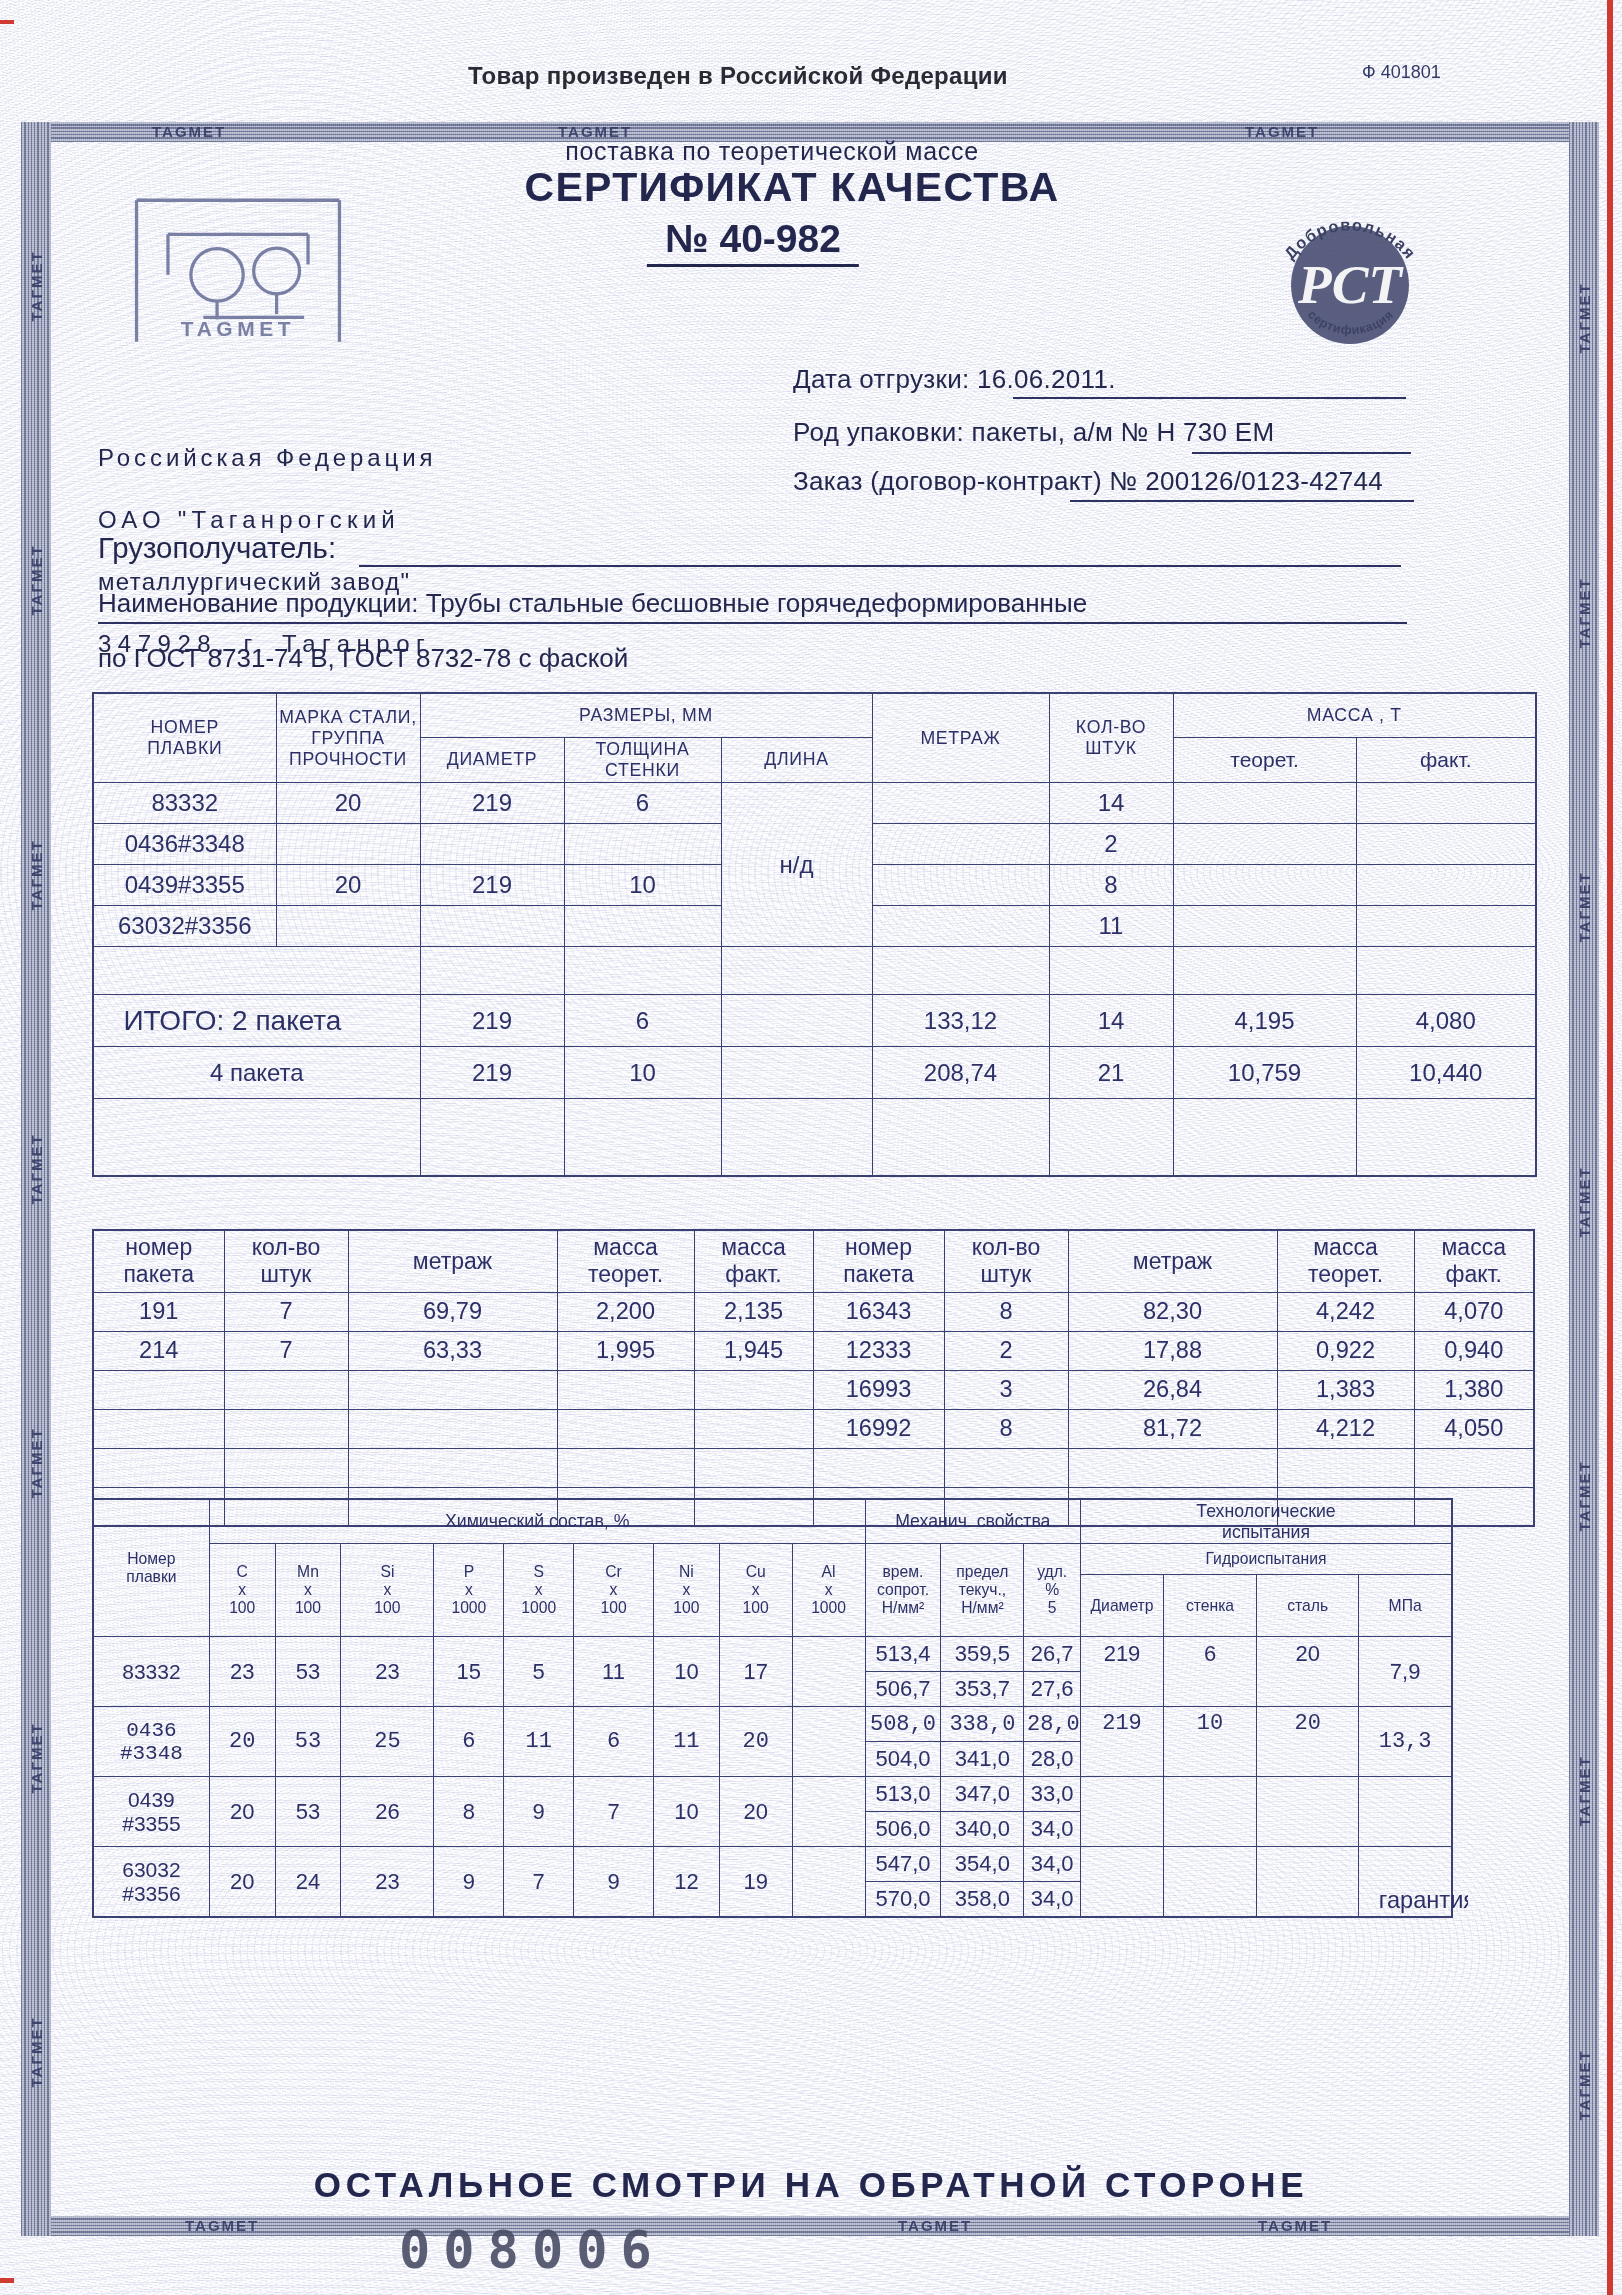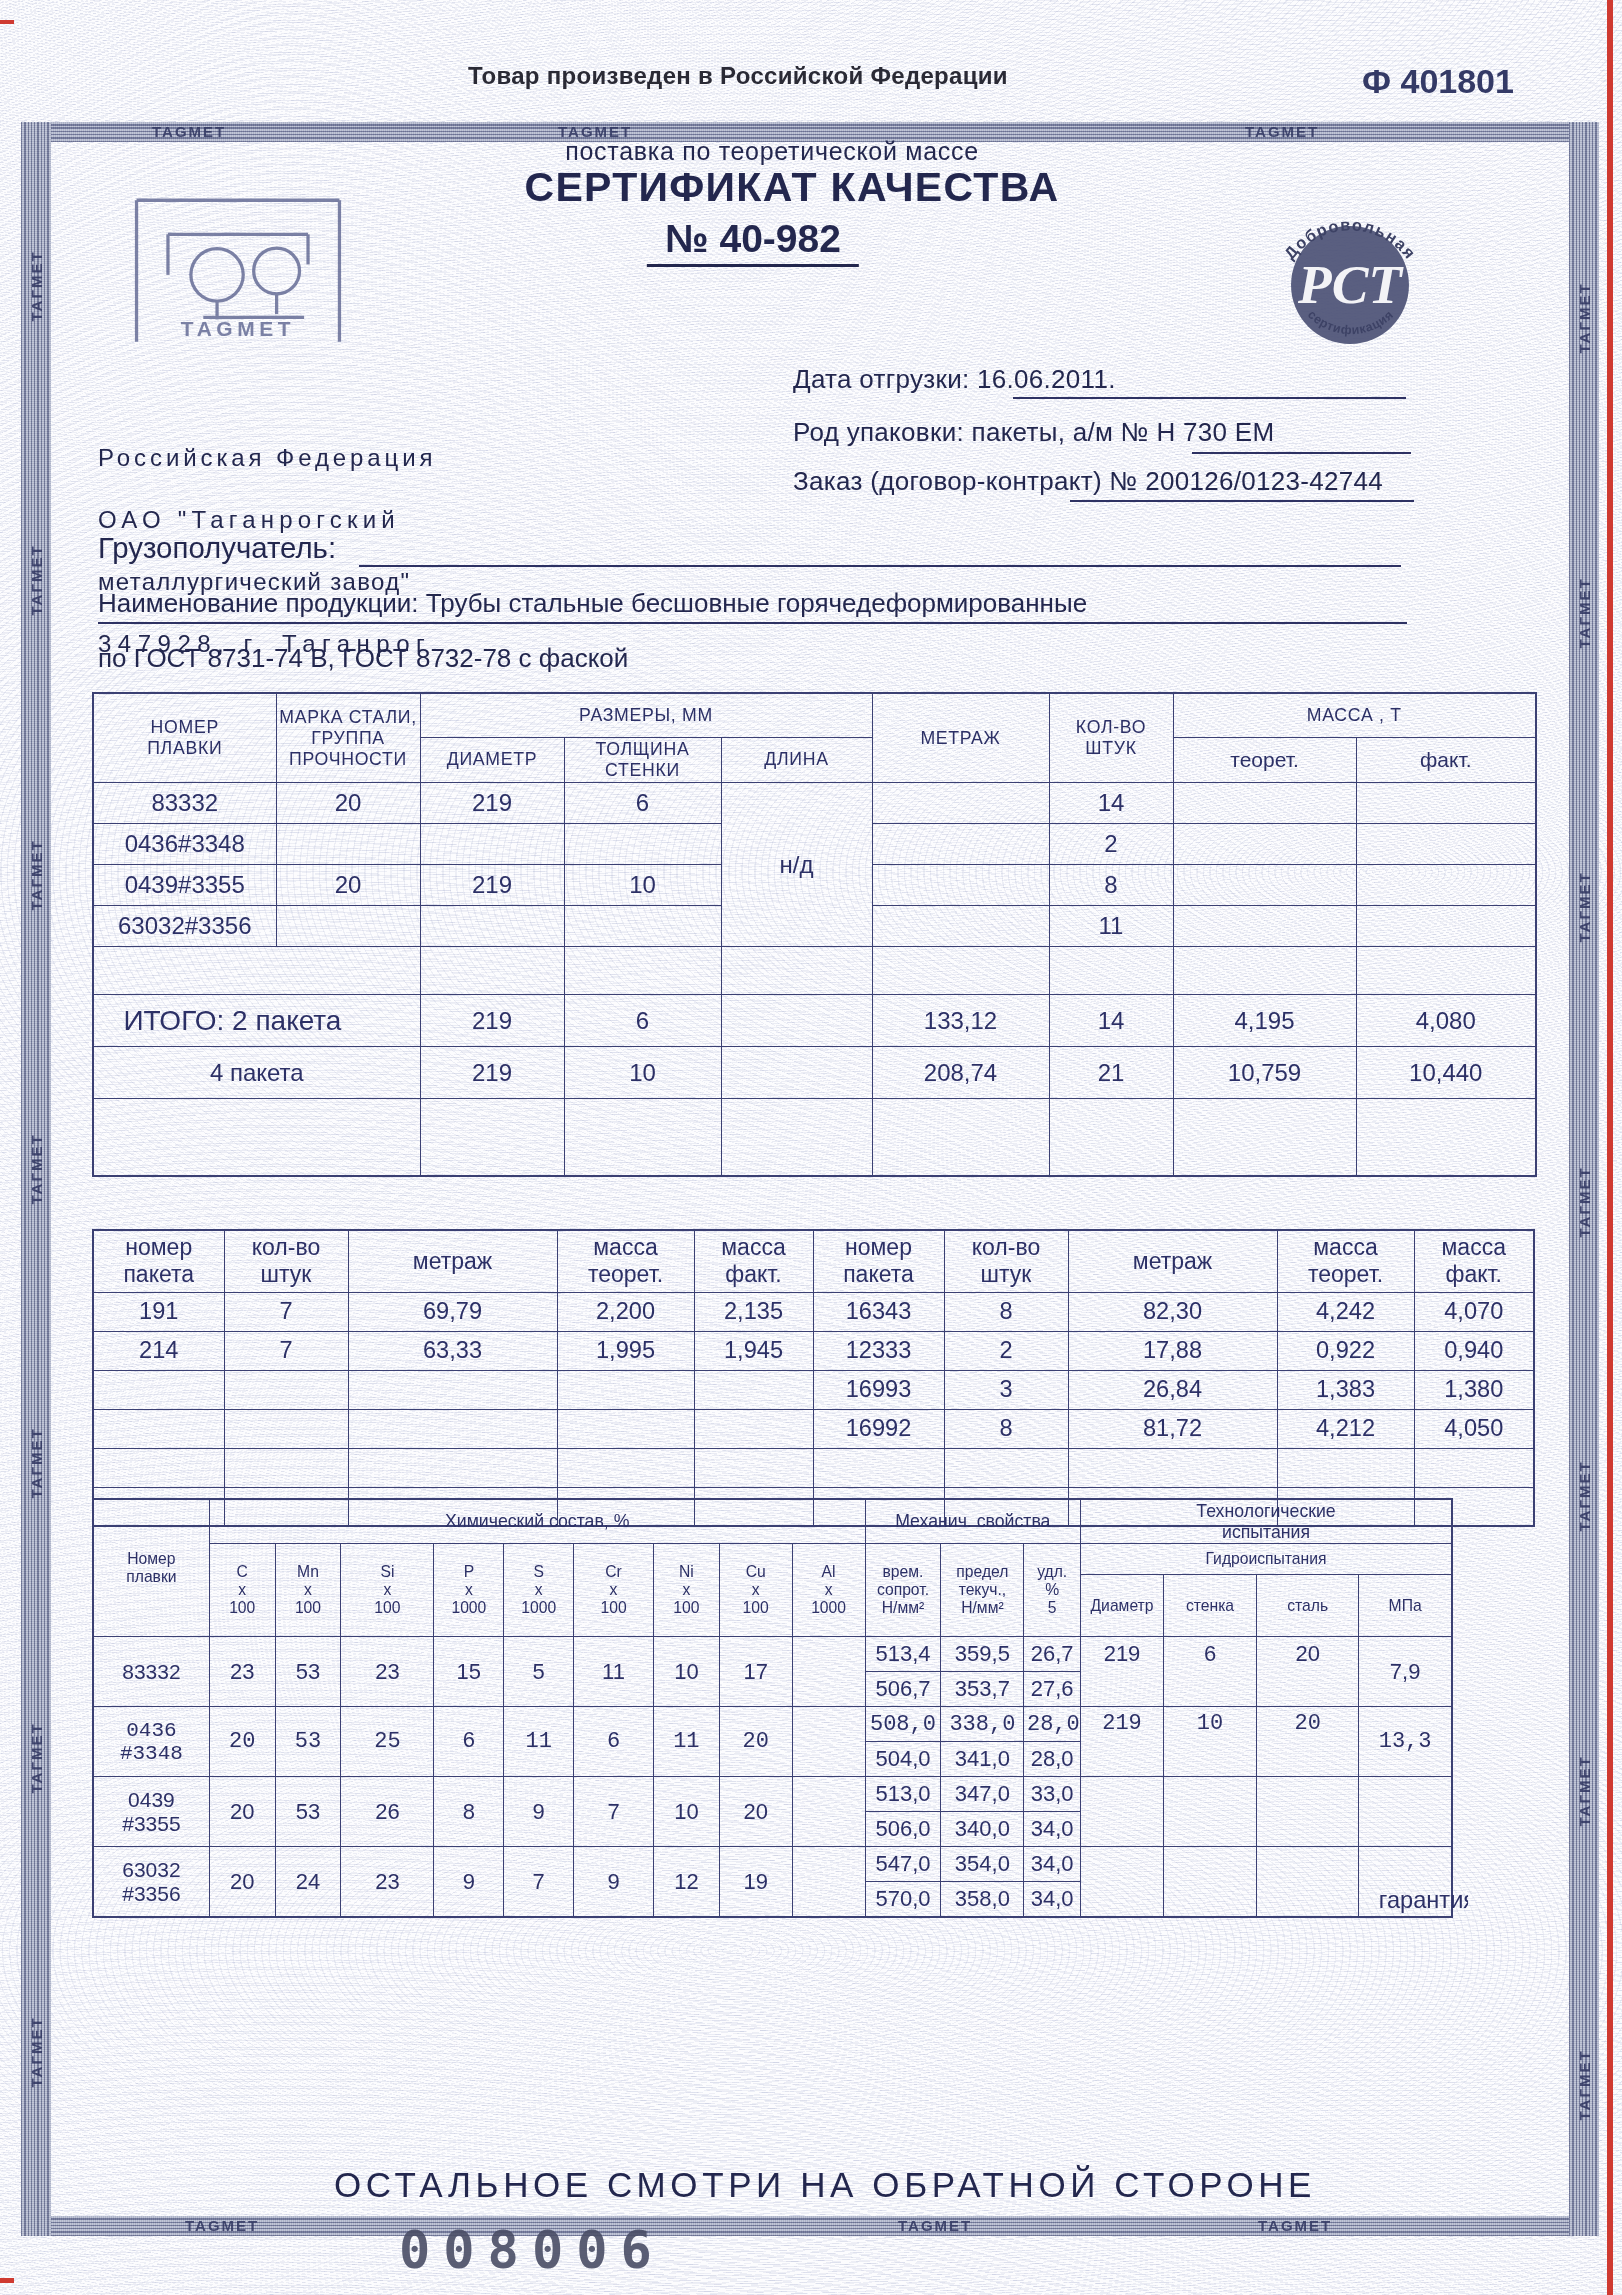--- a/index.html
+++ b/index.html
@@ -19,30 +19,30 @@
                      repeating-linear-gradient(90deg, rgba(47,53,96,.22) 0 0.7px, transparent 0.7px 2px);}
   .band.h{height:19.6px;}
   .band.v{width:30px;
     background-image:repeating-linear-gradient(90deg, rgba(47,53,96,.38) 0 1.3px, rgba(255,255,255,.28) 1.3px 3.3px),
                      repeating-linear-gradient(0deg, rgba(47,53,96,.22) 0 0.7px, transparent 0.7px 2px);}
   .band-label{position:absolute;font-size:15px;font-weight:bold;color:#2f3560;letter-spacing:2px;opacity:.85;top:1.3px;}
   .vband-label{position:absolute;left:50%;transform:translate(-50%,-50%) rotate(-90deg);font-size:15px;font-weight:bold;color:#2f3560;letter-spacing:2px;opacity:.85;white-space:nowrap;}
   .redline{position:absolute;background:#cf3a31;}
   
   .topnote{font-size:24px;font-weight:bold;color:#2a2a35;letter-spacing:0.3px;}
-  .formcode{font-size:34px;font-weight:bold;color:#343a66;}
+  .formcode{font-size:18px;font-weight:normal;color:#343a66;}
   .delivery{font-size:25px;color:#23274e;letter-spacing:0.7px;}
   .title{font-size:41px;font-weight:bold;color:#23274e;letter-spacing:1.3px;}
   .certno{font-size:39px;font-weight:bold;color:#23274e;border-bottom:3.9px solid #23274e;padding:0 18.3px 3.9px 18.3px;}
   .info{font-size:26px;color:#23274e;letter-spacing:0.3px;white-space:nowrap;}
   .addr{font-size:24px;color:#23274e;line-height:31px;white-space:pre-line;}
   .consignee{font-size:29.4px;color:#23274e;}
   .product{font-size:26px;color:#23274e;}
   .rule{position:absolute;height:2px;background:#2e3263;}
-  .footer-note{font-size:35px;font-weight:normal;color:#23274e;letter-spacing:4.6px;white-space:nowrap;margin-left:14px;}
+  .footer-note{font-size:35px;font-weight:bold;color:#23274e;letter-spacing:4.6px;white-space:nowrap;}
   .serial{font-family:"DejaVu Sans Mono",monospace;font-size:52px;font-weight:bold;letter-spacing:13px;color:#4a4e66;opacity:.9;}
   
   table.t{border-collapse:collapse;table-layout:fixed;position:absolute;border:2px solid #3b4073;}
   table.t td,table.t th{border:1.3px solid #3b4073;text-align:center;vertical-align:middle;
     white-space:pre-line;overflow:hidden;padding:1.3px 2.6px;font-weight:normal;}
   .t1 th{font-size:17.7px;letter-spacing:0.7px;}
   .t1 td{font-size:24px;}
   .t1 .sub{font-size:21px;letter-spacing:0;}
   .t1 .totlabel{text-align:left;padding-left:29.4px;font-size:28px;}
   .t2 th{font-size:23px;}

